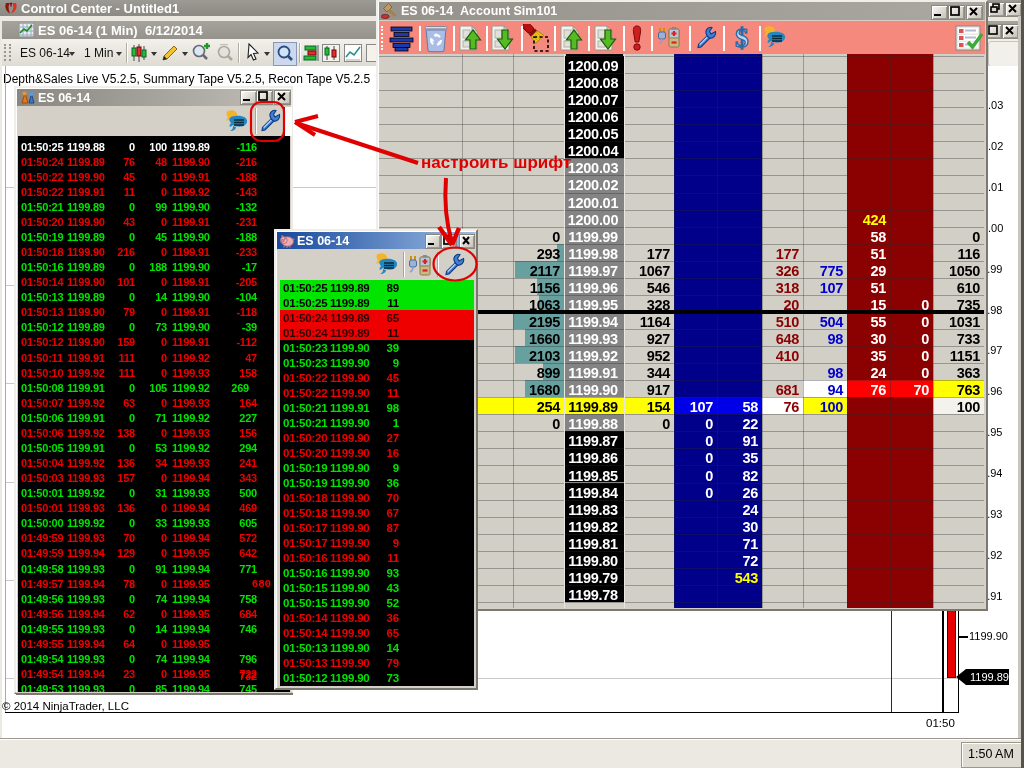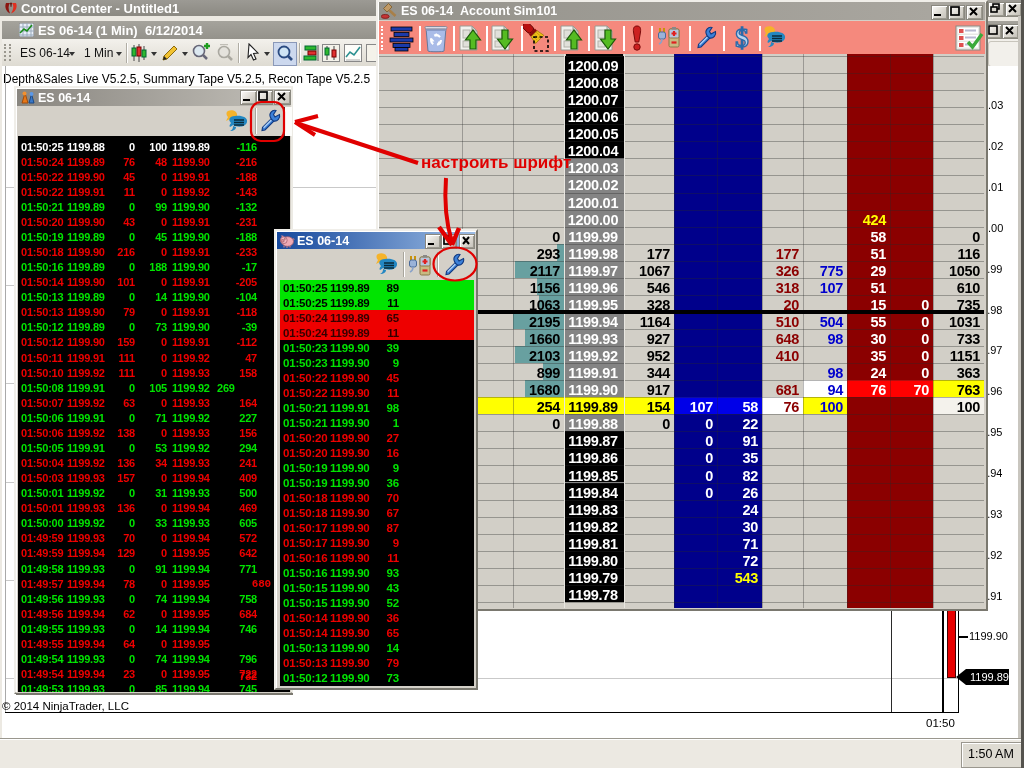--- a/index.html
+++ b/index.html
@@ -286,21 +286,21 @@
 <div class="tsrow" style="left:67px;top:366.6px;color:#ee0000;">1199.92</div>
 <div class="tsrow" style="left:85px;top:366.6px;width:50px;text-align:right;color:#ee0000;">111</div>
 <div class="tsrow" style="left:117px;top:366.6px;width:50px;text-align:right;color:#ee0000;">0</div>
 <div class="tsrow" style="left:172px;top:366.6px;color:#ee0000;">1199.93</div>
 <div class="tsrow" style="left:207px;top:366.6px;width:50px;text-align:right;color:#ee0000;">158</div>
 <div class="tsrow" style="left:21px;top:381.6px;color:#00e400;">01:50:08</div>
 <div class="tsrow" style="left:67px;top:381.6px;color:#00e400;">1199.91</div>
 <div class="tsrow" style="left:85px;top:381.6px;width:50px;text-align:right;color:#00e400;">0</div>
 <div class="tsrow" style="left:117px;top:381.6px;width:50px;text-align:right;color:#00e400;">105</div>
 <div class="tsrow" style="left:172px;top:381.6px;color:#00e400;">1199.92</div>
-<div class="tsrow" style="left:217px;top:381.6px;width:50px;text-align:left;color:#00e400;">269</div>
+<div class="tsrow" style="left:199px;top:381.6px;width:50px;text-align:right;color:#00e400;">269</div>
 <div class="tsrow" style="left:21px;top:396.7px;color:#ee0000;">01:50:07</div>
 <div class="tsrow" style="left:67px;top:396.7px;color:#ee0000;">1199.92</div>
 <div class="tsrow" style="left:85px;top:396.7px;width:50px;text-align:right;color:#ee0000;">63</div>
 <div class="tsrow" style="left:117px;top:396.7px;width:50px;text-align:right;color:#ee0000;">0</div>
 <div class="tsrow" style="left:172px;top:396.7px;color:#ee0000;">1199.93</div>
 <div class="tsrow" style="left:207px;top:396.7px;width:50px;text-align:right;color:#ee0000;">164</div>
 <div class="tsrow" style="left:21px;top:411.8px;color:#00e400;">01:50:06</div>
 <div class="tsrow" style="left:67px;top:411.8px;color:#00e400;">1199.91</div>
 <div class="tsrow" style="left:85px;top:411.8px;width:50px;text-align:right;color:#00e400;">0</div>
 <div class="tsrow" style="left:117px;top:411.8px;width:50px;text-align:right;color:#00e400;">71</div>
@@ -322,21 +322,21 @@
 <div class="tsrow" style="left:67px;top:457.0px;color:#ee0000;">1199.92</div>
 <div class="tsrow" style="left:85px;top:457.0px;width:50px;text-align:right;color:#ee0000;">136</div>
 <div class="tsrow" style="left:117px;top:457.0px;width:50px;text-align:right;color:#ee0000;">34</div>
 <div class="tsrow" style="left:172px;top:457.0px;color:#ee0000;">1199.93</div>
 <div class="tsrow" style="left:207px;top:457.0px;width:50px;text-align:right;color:#ee0000;">241</div>
 <div class="tsrow" style="left:21px;top:472.0px;color:#ee0000;">01:50:03</div>
 <div class="tsrow" style="left:67px;top:472.0px;color:#ee0000;">1199.93</div>
 <div class="tsrow" style="left:85px;top:472.0px;width:50px;text-align:right;color:#ee0000;">157</div>
 <div class="tsrow" style="left:117px;top:472.0px;width:50px;text-align:right;color:#ee0000;">0</div>
 <div class="tsrow" style="left:172px;top:472.0px;color:#ee0000;">1199.94</div>
-<div class="tsrow" style="left:207px;top:472.0px;width:50px;text-align:right;color:#ee0000;">409</div>
+<div class="tsrow" style="left:207px;top:472.0px;width:50px;text-align:right;color:#ee0000;">343</div>
 <div class="tsrow" style="left:21px;top:487.1px;color:#00e400;">01:50:01</div>
 <div class="tsrow" style="left:67px;top:487.1px;color:#00e400;">1199.92</div>
 <div class="tsrow" style="left:85px;top:487.1px;width:50px;text-align:right;color:#00e400;">0</div>
 <div class="tsrow" style="left:117px;top:487.1px;width:50px;text-align:right;color:#00e400;">31</div>
 <div class="tsrow" style="left:172px;top:487.1px;color:#00e400;">1199.93</div>
 <div class="tsrow" style="left:207px;top:487.1px;width:50px;text-align:right;color:#00e400;">500</div>
 <div class="tsrow" style="left:21px;top:502.2px;color:#ee0000;">01:50:01</div>
 <div class="tsrow" style="left:67px;top:502.2px;color:#ee0000;">1199.93</div>
 <div class="tsrow" style="left:85px;top:502.2px;width:50px;text-align:right;color:#ee0000;">136</div>
 <div class="tsrow" style="left:117px;top:502.2px;width:50px;text-align:right;color:#ee0000;">0</div>

